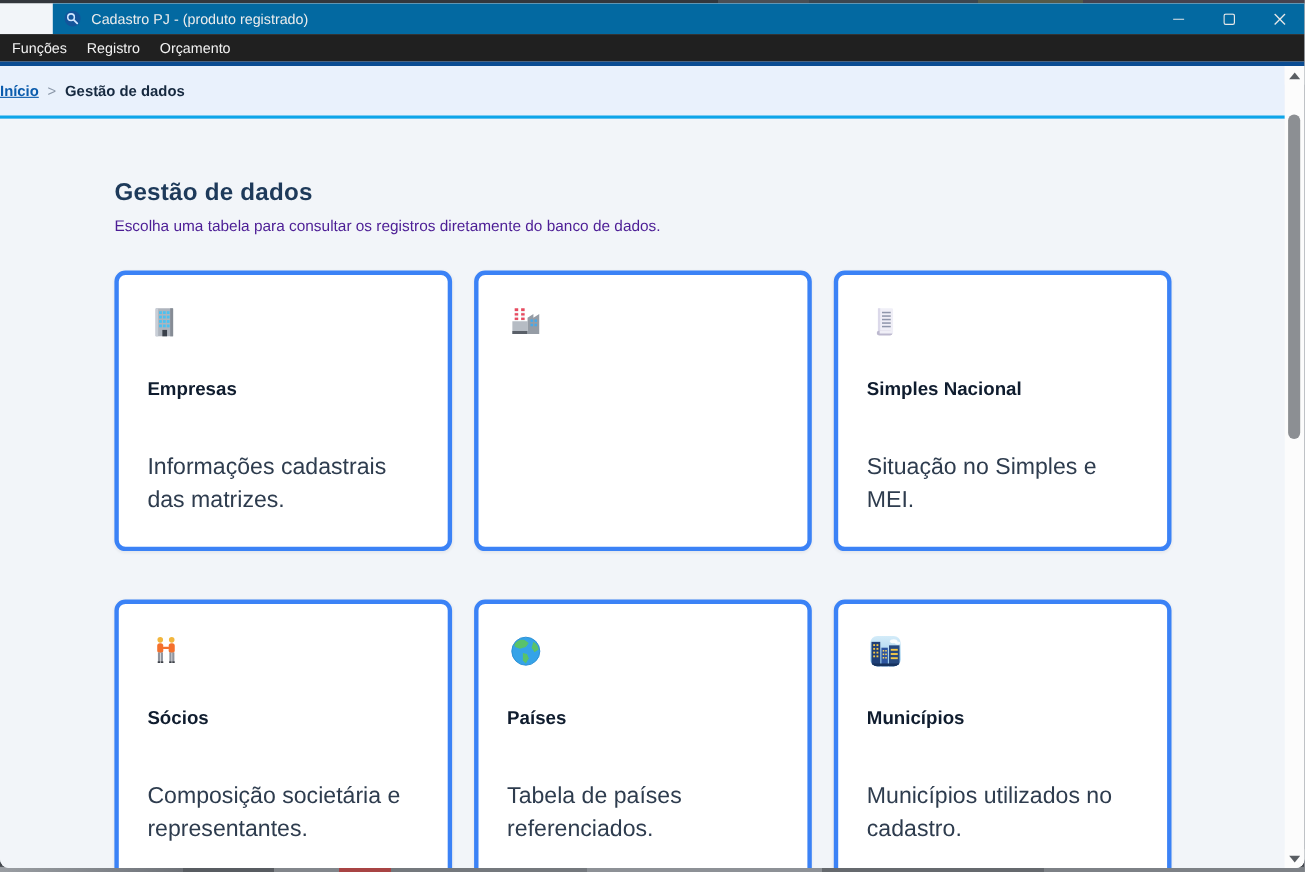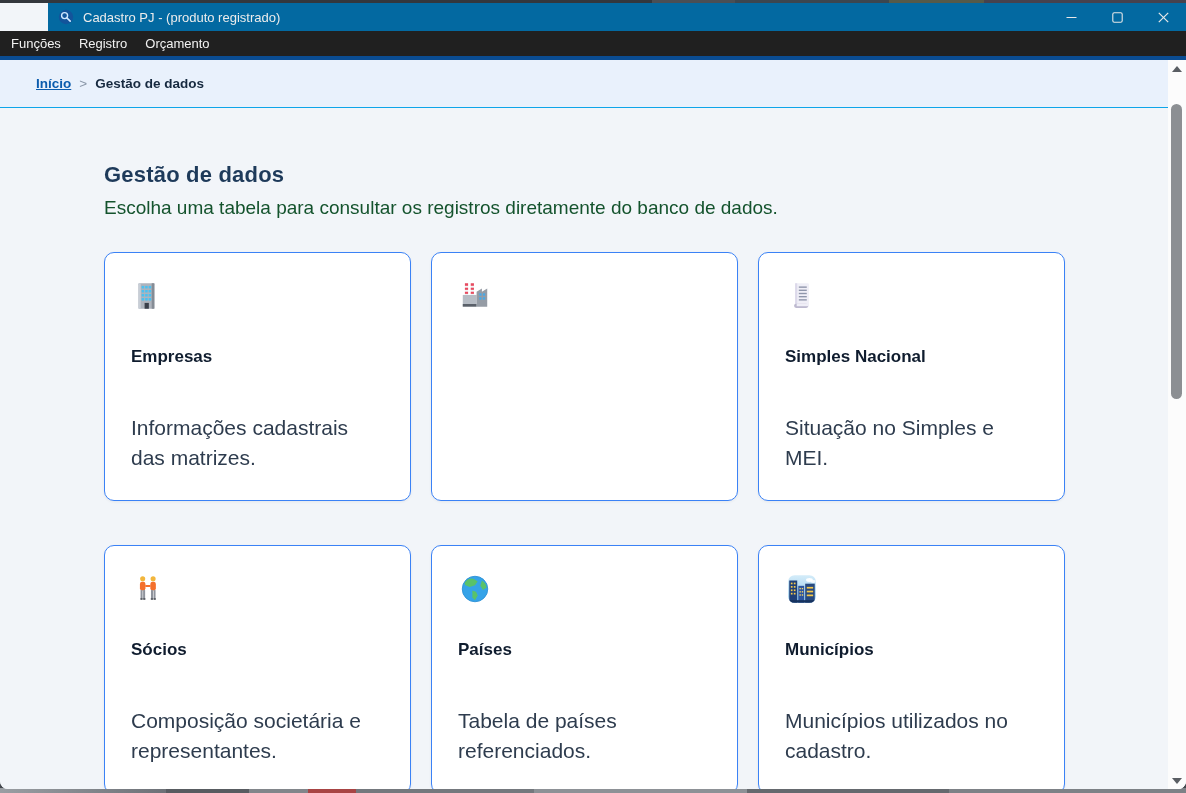--- a/index.html
+++ b/index.html
@@ -43,40 +43,40 @@
     background:#202020; display:flex; align-items:center; padding-left:2px;
   }
   .menu-item {
     color:#f2f2f2; font-size:13px; padding:4px 9px; cursor:default; white-space:nowrap;
   }
   
   .accent-line { position:absolute; top:53px; left:0; right:0; height:4px; background:#0a4c92; }
   
   .breadcrumb {
     position:absolute; top:57px; left:0; right:18px; height:48px;
-    background:#e9f1fc; border-bottom:1px solid #0ea5e9;
-    display:flex; align-items:center; padding-left:36px; font-size:13.5px;
+    background:#e9f1fc; border-bottom:3px solid #0ea5e9;
+    display:flex; align-items:center; font-size:13.5px;
   }
   .crumb-link { color:#0b5cad; text-decoration:underline; font-weight:600; cursor:pointer; }
   .crumb-sep { color:#7d8b9d; color:#8a97a8; margin:0 8px; }
   .crumb-current { color:#16293f; font-weight:700; }
   
   .content {
     position:absolute; top:105px; left:0; right:18px; bottom:0;
     background:#f2f5f9; overflow:hidden;
   }
   .page-head { padding:54px 0 0 104px; }
   .page-title { font-size:22px; font-weight:700; color:#1e3a5a; letter-spacing:.2px; }
-  .page-subtitle { margin-top:9px; font-size:19px; color:#14532d; }
+  .page-subtitle { margin-top:9px; font-size:14px; color:#4c1d95; }
   .cards-grid {
     margin:33px 0 0 104px;
     display:grid; grid-template-columns:repeat(3,307px); gap:44px 20px;
   }
   .card {
-    background:#ffffff; border:1px solid #3b82f6; border-radius:10px;
+    background:#ffffff; border:4px solid #3b82f6; border-radius:10px;
     min-height:222px; padding:26px; cursor:pointer;
     box-shadow:0 1px 3px rgba(16,24,40,.06);
   }
   .card:nth-child(n+4) { min-height:244px; }
   .card-icon { width:34px; height:34px; display:block; }
   .card-title { margin-top:34px; font-size:17px; font-weight:700; color:#0f1c2e; }
   .card-desc { margin-top:46px; font-size:21px; color:#2e3c4e; line-height:1.45; max-width:265px; }
   
   .scrollbar {
     position:absolute; top:57px; right:0; bottom:0; width:18px; background:#fcfcfc;

